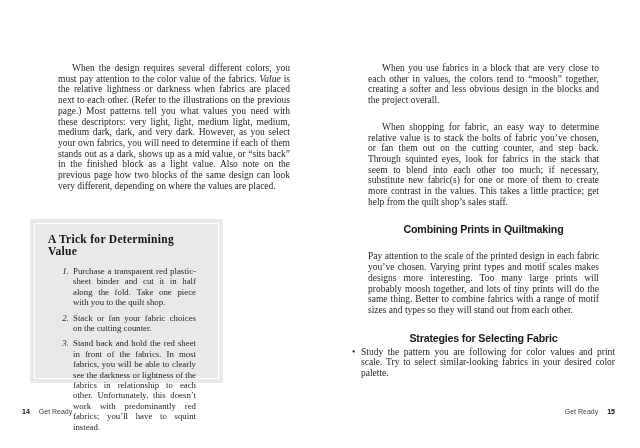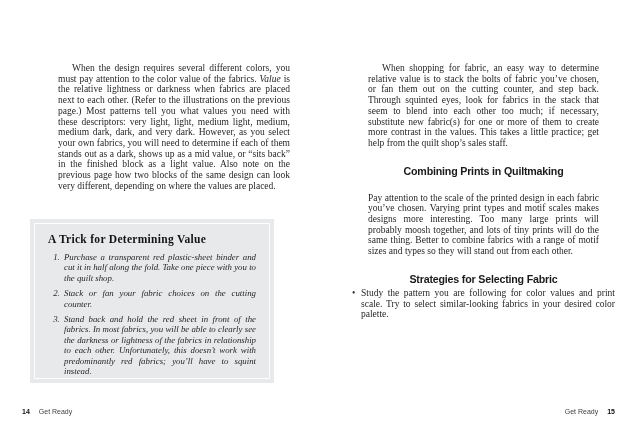--- a/index.html
+++ b/index.html
@@ -18,42 +18,41 @@
     font-size:9.5px;
     line-height:10.7px;
     text-align:justify;
     margin:16px;
     color:#262626;
   }
   .indent{text-indent:14px;}
   .sidebar-box{
     position:absolute;
     left:30px;top:219px;
-    width:244px;height:164px;
+    width:193px;height:164px;
     background:#e8e9eb;
     box-sizing:border-box;
   }
   .sidebar-inner{
     position:absolute;
     left:4px;top:4px;right:4px;bottom:4px;
     border:1px solid #ffffff;
     padding:9px 13px 0 13px;
     box-sizing:border-box;
   }
   .sidebar-title{
     font-size:11.5px;
     font-weight:bold;
     color:#141414;
     letter-spacing:0.3px;
     margin:0 0 7px 0;
   }
   .sidebar-list{
-    margin:0;
+    margin:9px;
     padding:0 0 0 14px;
-    font-style:italic;
     font-size:8.8px;
     line-height:10.4px;
     text-align:justify;
   }
   .sidebar-list li{margin:0 0 5px 0;padding-left:2px;}
   .sidebar-list li::marker{font-style:italic;}
   .section-heading{
     font-family:"Liberation Sans", sans-serif;
     font-size:11px;
     font-weight:bold;
@@ -102,20 +101,21 @@
         <li>Stand back and hold the red sheet in front of the fabrics. In most fabrics, you will be able to clearly see the darkness or lightness of the fabrics in relationship to each other. Unfortunately, this doesn’t work with predominantly red fabrics; you’ll have to squint instead.</li>
       </ol>
     </div>
   </div>
 
   <div class="footer footer-left">
     <span class="page-num">14</span><span>Get Ready</span>
   </div>
 
   <div class="page page-right">
+    <p class="body-text indent">When you use fabrics in a block that are very close to each other in values, the colors tend to “moosh” together, creating a softer and less obvious design in the blocks and the project overall.</p>
     <p class="body-text indent">When shopping for fabric, an easy way to determine relative value is to stack the bolts of fabric you’ve chosen, or fan them out on the cutting counter, and step back. Through squinted eyes, look for fabrics in the stack that seem to blend into each other too much; if necessary, substitute new fabric(s) for one or more of them to create more contrast in the values. This takes a little practice; get help from the quilt shop’s sales staff.</p>
     <h2 class="section-heading">Combining Prints in Quiltmaking</h2>
     <p class="body-text">Pay attention to the scale of the printed design in each fabric you’ve chosen. Varying print types and motif scales makes designs more interesting. Too many large prints will probably moosh together, and lots of tiny prints will do the same thing. Better to combine fabrics with a range of motif sizes and types so they will stand out from each other.</p>
     <h2 class="section-heading">Strategies for Selecting Fabric</h2>
     <div class="bullet-row">
       <span class="bullet-glyph">•</span>
       <span class="bullet-text">Study the pattern you are following for color values and print scale. Try to select similar-looking fabrics in your desired color palette.</span>
     </div>
   </div>
 

